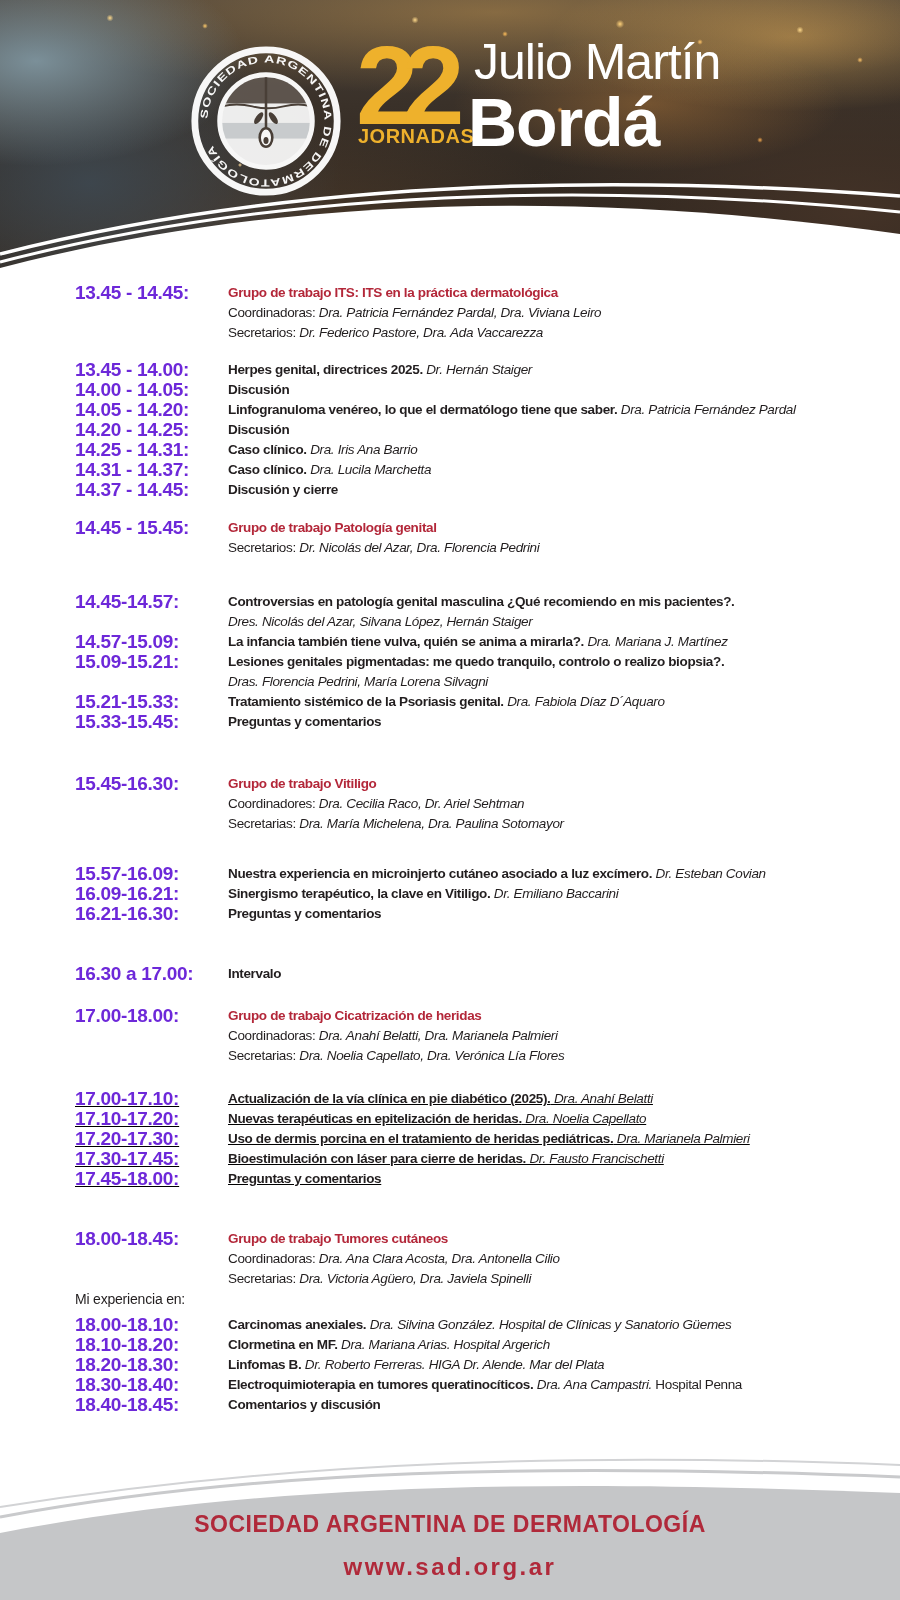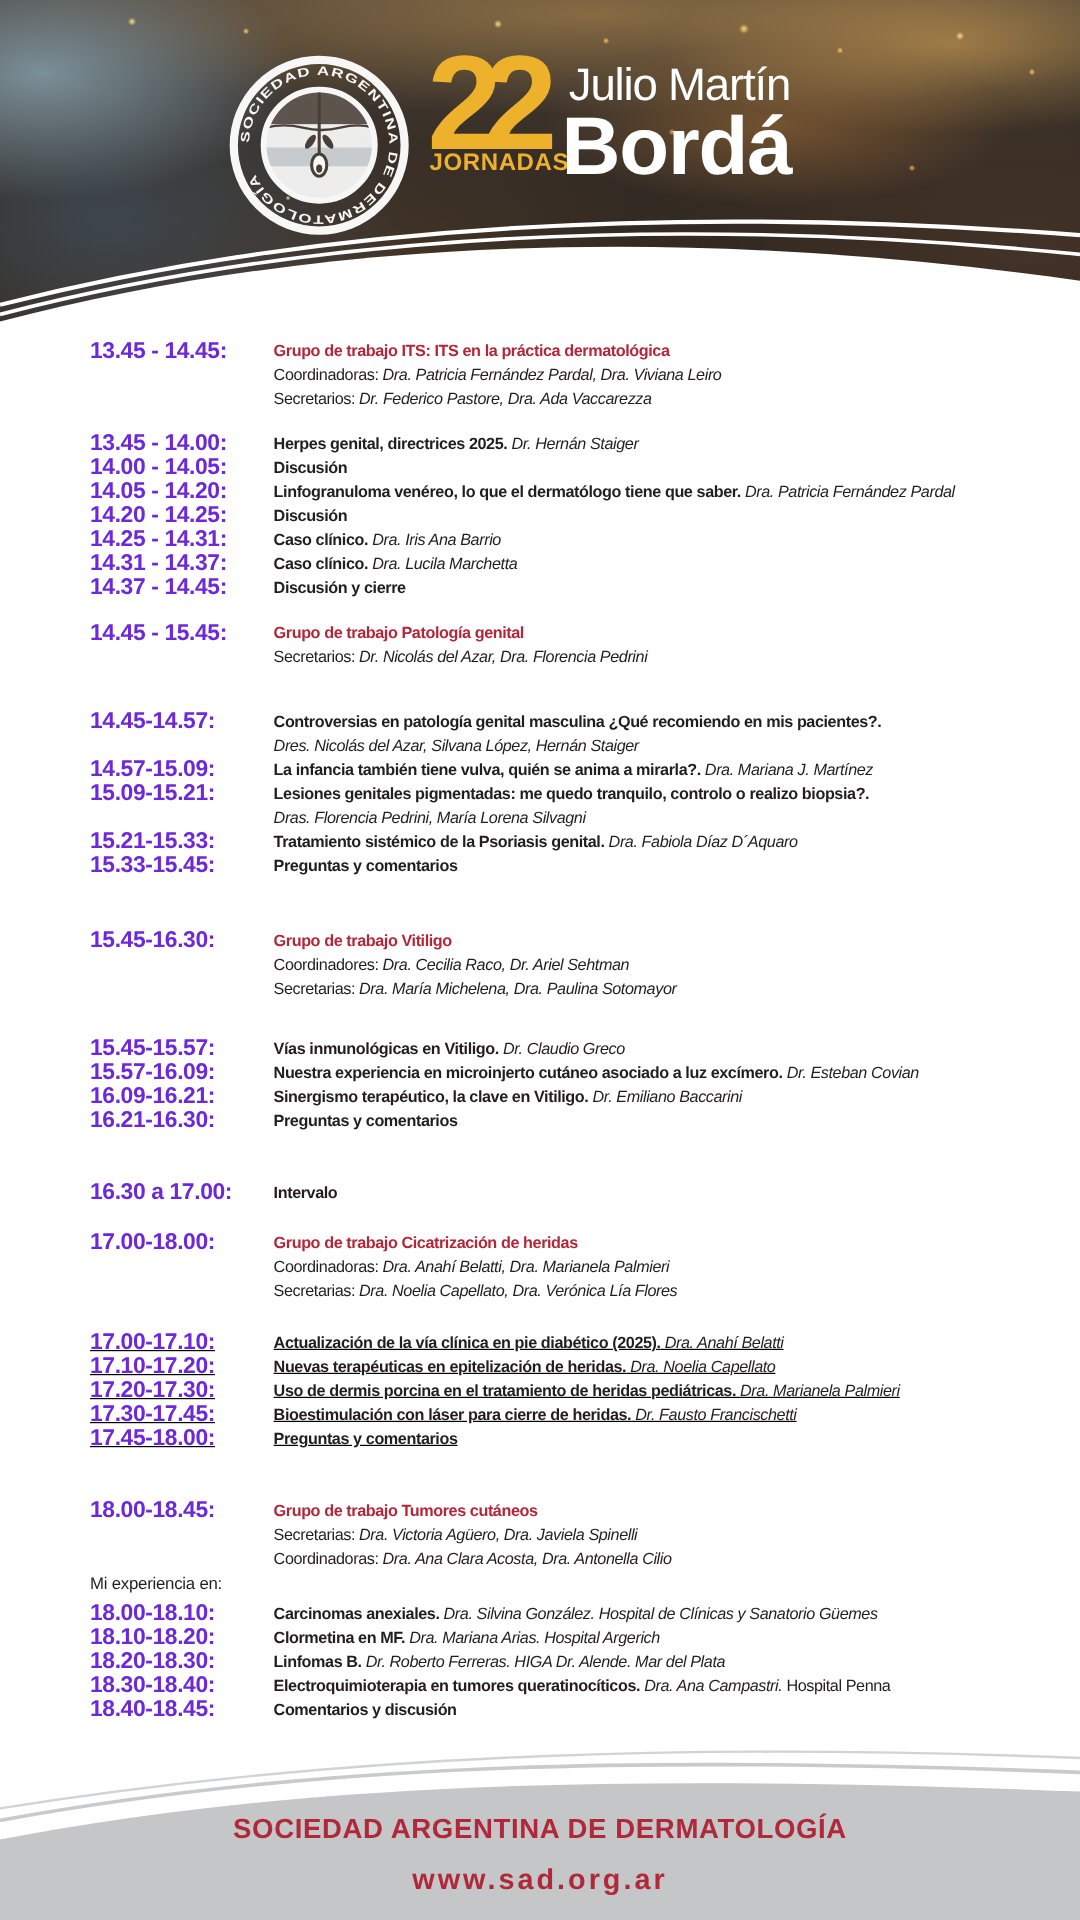--- a/index.html
+++ b/index.html
@@ -30,21 +30,21 @@
       radial-gradient(circle 4px at 860px 60px,#ffc468,transparent 70%),
       radial-gradient(circle 4px at 560px 110px,#f4a94e,transparent 70%),
       radial-gradient(circle 4px at 760px 140px,#f4a94e,transparent 70%),
       radial-gradient(circle 3px at 240px 165px,#ffdc9a,transparent 70%),
       radial-gradient(circle 3px at 330px 150px,#ffdc9a,transparent 70%);}
   .seal{position:absolute;left:188px;top:43px;width:156px;height:156px;opacity:.96;}
   .ed-num{position:absolute;left:356px;top:30px;font-size:112px;line-height:1;font-weight:bold;
     letter-spacing:-16px;color:#eeb12c;}
   .ed-label{position:absolute;left:358px;top:125px;font-size:20px;font-weight:bold;
     letter-spacing:.5px;color:#eeb12c;}
-  .t1{position:absolute;left:474px;top:52px;font-size:38px;line-height:1;color:#fff;letter-spacing:-1px;}
+  .t1{position:absolute;left:474px;top:37px;font-size:50px;line-height:1;color:#fff;letter-spacing:-1px;}
   .t2{position:absolute;left:468px;top:88px;font-size:68px;line-height:1;font-weight:bold;color:#fff;letter-spacing:-1px;}
   .swoosh-top{position:absolute;left:0;top:150px;width:900px;height:155px;display:block;}
 
   
   .schedule{position:absolute;top:283px;left:75px;width:805px;}
   .row{display:flex;line-height:20px;font-size:13.5px;}
   .time{width:153px;flex:none;color:#6d28d9;font-weight:bold;font-size:19px;letter-spacing:-.3px;}
   .content{flex:1;color:#221e1f;letter-spacing:-.35px;}
   .content .section-title{color:#b32739;font-weight:bold;}
   .content .b{font-weight:bold;}
@@ -196,24 +196,20 @@
         <div class="row">
           <div class="time"></div>
           <div class="content"><span class="n">Coordinadores: </span><span class="i">Dra. Cecilia Raco, Dr. Ariel Sehtman</span></div>
         </div>
         <div class="row">
           <div class="time"></div>
           <div class="content"><span class="n">Secretarias: </span><span class="i">Dra. María Michelena, Dra. Paulina Sotomayor</span></div>
         </div>
         <div class="items">
           <div class="row">
-            <div class="time">15.45-15.57:</div>
-            <div class="content"><span class="b">Vías inmunológicas en Vitiligo.</span><span class="i"> Dr. Claudio Greco</span></div>
-          </div>
-          <div class="row">
             <div class="time">15.57-16.09:</div>
             <div class="content"><span class="b">Nuestra experiencia en microinjerto cutáneo asociado a luz excímero.</span><span class="i"> Dr. Esteban Covian</span></div>
           </div>
           <div class="row">
             <div class="time">16.09-16.21:</div>
             <div class="content"><span class="b">Sinergismo terapéutico, la clave en Vitiligo.</span><span class="i"> Dr. Emiliano Baccarini</span></div>
           </div>
           <div class="row">
             <div class="time">16.21-16.30:</div>
             <div class="content"><span class="b">Preguntas y comentarios</span></div>
@@ -262,25 +258,25 @@
           </div>
         </div>
       </section>
       <section class="sec sec-5">
         <div class="row">
           <div class="time">18.00-18.45:</div>
           <div class="content"><span class="section-title">Grupo de trabajo Tumores cutáneos</span></div>
         </div>
         <div class="row">
           <div class="time"></div>
+          <div class="content"><span class="n">Coordinadoras: </span><span class="i">Dra. Ana Clara Acosta, Dra. Antonella Cilio</span></div>
+        </div>
+        <div class="row">
+          <div class="time"></div>
           <div class="content"><span class="n">Secretarias: </span><span class="i">Dra. Victoria Agüero, Dra. Javiela Spinelli</span></div>
-        </div>
-        <div class="row">
-          <div class="time"></div>
-          <div class="content"><span class="n">Coordinadoras: </span><span class="i">Dra. Ana Clara Acosta, Dra. Antonella Cilio</span></div>
         </div>
         <div class="note">Mi experiencia en:</div>
         <div class="items">
           <div class="row">
             <div class="time">18.00-18.10:</div>
             <div class="content"><span class="b">Carcinomas anexiales.</span><span class="i"> Dra. Silvina González. Hospital de Clínicas y Sanatorio Güemes</span></div>
           </div>
           <div class="row">
             <div class="time">18.10-18.20:</div>
             <div class="content"><span class="b">Clormetina en MF.</span><span class="i"> Dra. Mariana Arias. Hospital Argerich</span></div>

